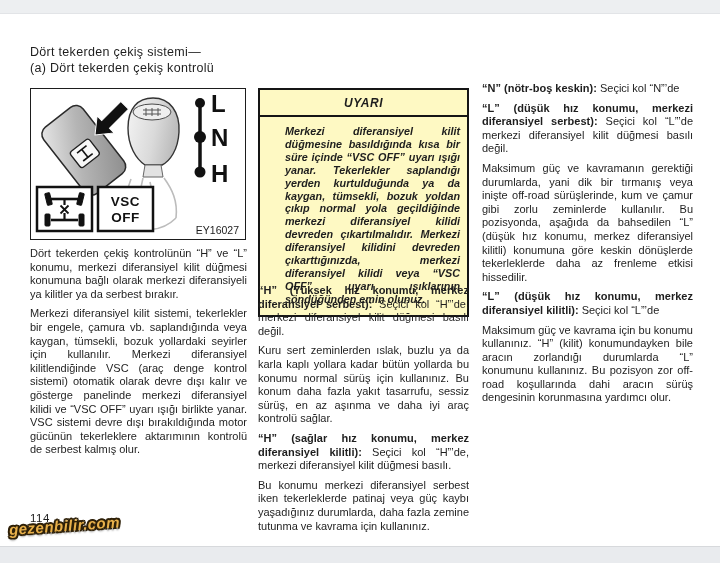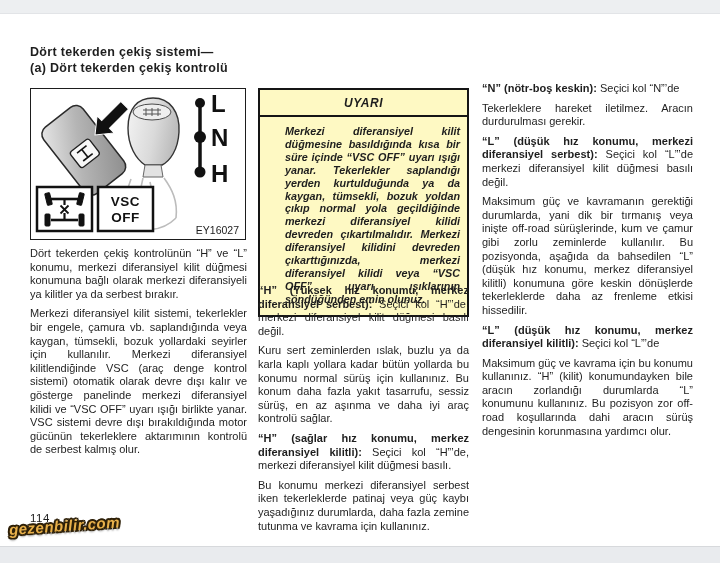--- a/index.html
+++ b/index.html
@@ -12,21 +12,21 @@
   .band-top {
     position:absolute; left:0; top:0; width:720px; height:14px;
     background:#edeff1; border-bottom:1px solid #e2e4e7;
   }
   .band-bottom {
     position:absolute; left:0; top:546px; width:720px; height:17px;
     background:#e9ebee; border-top:1px solid #d7d9dc;
   }
   .page-heading {
     position:absolute; left:30px; top:44px; width:240px;
-    font-size:12.5px; font-weight:bold; line-height:16px; letter-spacing:0.3px;
+    font-size:12.5px; font-weight:normal; line-height:16px; letter-spacing:0.3px;
   }
   .figure-box {
     position:absolute; left:30px; top:88px; width:216px; height:152px;
     border:1.5px solid #1d1d1d; background:#fff;
   }
   .col { position:absolute; font-size:11px; line-height:13.6px; text-align:justify; }
   .col p { margin-bottom:6px; }
   .col1 { left:30px; top:247px; width:217px; }
   .col2 { left:258px; top:284px; width:211px; }
   .col3 { left:482px; top:82px; width:211px; }
@@ -172,21 +172,20 @@
 
 <div class="col col2">
   <p><span class="term-lead">“H” (Yüksek hız konumu, merkez diferansiyel serbest):</span><span> Seçici kol “H”’de, merkezi diferansiyel kilit düğmesi basılı değil.</span></p>
   <p>Kuru sert zeminlerden ıslak, buzlu ya da karla kaplı yollara kadar bütün yollarda bu konumu normal sürüş için kullanınız. Bu konum daha fazla yakıt tasarrufu, sessiz sürüş, en az aşınma ve daha iyi araç kontrolü sağlar.</p>
   <p><span class="term-lead">“H” (sağlar hız konumu, merkez diferansiyel kilitli):</span><span> Seçici kol “H”’de, merkezi diferansiyel kilit düğmesi basılı.</span></p>
   <p>Bu konumu merkezi diferansiyel serbest iken tekerleklerde patinaj veya güç kaybı yaşadığınız durumlarda, daha fazla zemine tutunma ve kavrama için kullanınız.</p>
 </div>
 
 <div class="col col3">
   <p><span class="term-lead">“N” (nötr-boş keskin):</span><span> Seçici kol “N”’de</span></p>
-  <p>Tekerleklere hareket iletilmez. Aracın durdurulması gerekir.</p>
   <p><span class="term-lead">“L” (düşük hız konumu, merkezi diferansiyel serbest):</span><span> Seçici kol “L”’de merkezi diferansiyel kilit düğmesi basılı değil.</span></p>
   <p>Maksimum güç ve kavramanın gerektiği durumlarda, yani dik bir tırmanış veya inişte off-road sürüşlerinde, kum ve çamur gibi zorlu zeminlerde kullanılır. Bu pozisyonda, aşağıda da bahsedilen “L” (düşük hız konumu, merkez diferansiyel kilitli) konumuna göre keskin dönüşlerde tekerleklerde daha az frenleme etkisi hissedilir.</p>
   <p><span class="term-lead">“L” (düşük hız konumu, merkez diferansiyel kilitli):</span><span> Seçici kol “L”’de</span></p>
   <p>Maksimum güç ve kavrama için bu konumu kullanınız. “H” (kilit) konumundayken bile aracın zorlandığı durumlarda “L” konumunu kullanınız. Bu pozisyon zor off-road koşullarında dahi aracın sürüş dengesinin korunmasına yardımcı olur.</p>
 </div>
 
 <div class="page-number">114</div>
 <div class="watermark">gezenbilir.com</div>
 
 <div class="band-bottom"></div>

